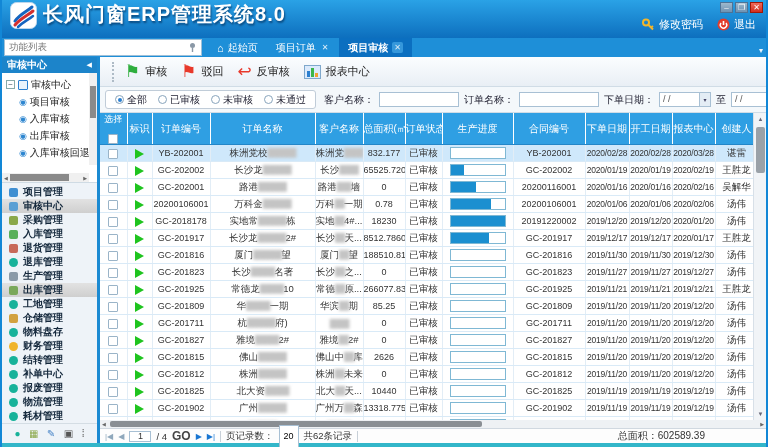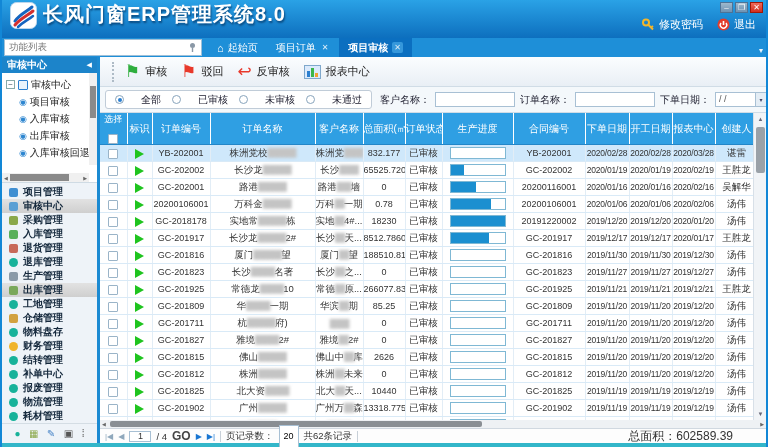--- a/index.html
+++ b/index.html
@@ -82,21 +82,21 @@
   .report-ic { width:17px; height:14px; background:#dbeafc; border:1px solid #7fa8cc; position:relative; }
   .report-ic i { position:absolute; bottom:1px; width:3px; }
   .report-ic i:nth-child(1){ left:2px; height:6px; background:#2b7fd0; }
   .report-ic i:nth-child(2){ left:6px; height:9px; background:#3cb54a; }
   .report-ic i:nth-child(3){ left:10px; height:4px; background:#f0a030; }
 
   .filterbar { height:26px; flex:0 0 auto; display:flex; align-items:center; gap:5px; padding:0 5px;
     background:#f4f8fb; border-bottom:1px solid #d0dce6; font-size:10px; color:#223; white-space:nowrap; overflow:hidden; }
   .radio-group { display:flex; align-items:center; gap:11px; background:#fff; border:1px solid #c0ccd8;
     border-radius:3px; padding:2px 9px; height:19px; margin-right:3px; }
-  .radio { display:flex; align-items:center; gap:17px; cursor:default; }
+  .radio { display:flex; align-items:center; gap:3px; cursor:default; }
   .rdot { width:9px; height:9px; border:1px solid #88a4bc; border-radius:50%; background:#fff; position:relative; }
   .rdot.on::after { content:""; position:absolute; left:2px; top:2px; width:4px; height:4px;
     border-radius:50%; background:#2b7fd0; }
   .flt-input { width:80px; height:15px; background:#fff; border:1px solid #a8c0d4; }
   .date-combo { width:52px; height:15px; border:1px solid #a8c0d4; background:#fff; display:flex; flex:0 0 auto; }
   .dc-text { flex:1; font-size:9px; color:#555; padding:1px 3px 0; }
   .dc-btn { width:11px; background:#e4edf5; border-left:1px solid #a8c0d4; font-size:6px; color:#446;
     display:flex; align-items:center; justify-content:center; }
 
   
@@ -131,21 +131,21 @@
 
   .statusbar { height:15px; flex:0 0 auto; display:flex; align-items:center; gap:5px; padding:0 5px;
     background:#fdfdfd; border-top:1px solid #d0d8e0; font-size:9.5px; color:#333; }
   .pg { font-size:8px; } .pg.dis { color:#8fa8bc; } .pg.en { color:#1976d2; }
   .page-input { width:22px; height:11px; border:1px solid #a8c0d4; text-align:center; font-size:9px; color:#333;
     background:#fff; line-height:10px; }
   .size-input { width:20px; height:23px; border:1px solid #a8c0d4; text-align:center; font-size:9px;
     background:#fff; line-height:10px; }
   .go { font-weight:bold; font-size:12px; color:#444; }
   .sep { width:1px; height:11px; background:#c8d0d8; }
-  .total-area { margin-left:auto; margin-right:28px; font-size:12px; color:#333; }
+  .total-area { margin-left:auto; margin-right:56px; font-size:10px; color:#333; }
 
   .bottom-strip { height:4px; background:#33b6c9; }
 </style>
 </head>
 <body>
 
 <div id="app">
 
   <div class="titlebar">
     <svg class="logo" viewBox="0 0 27 27">

